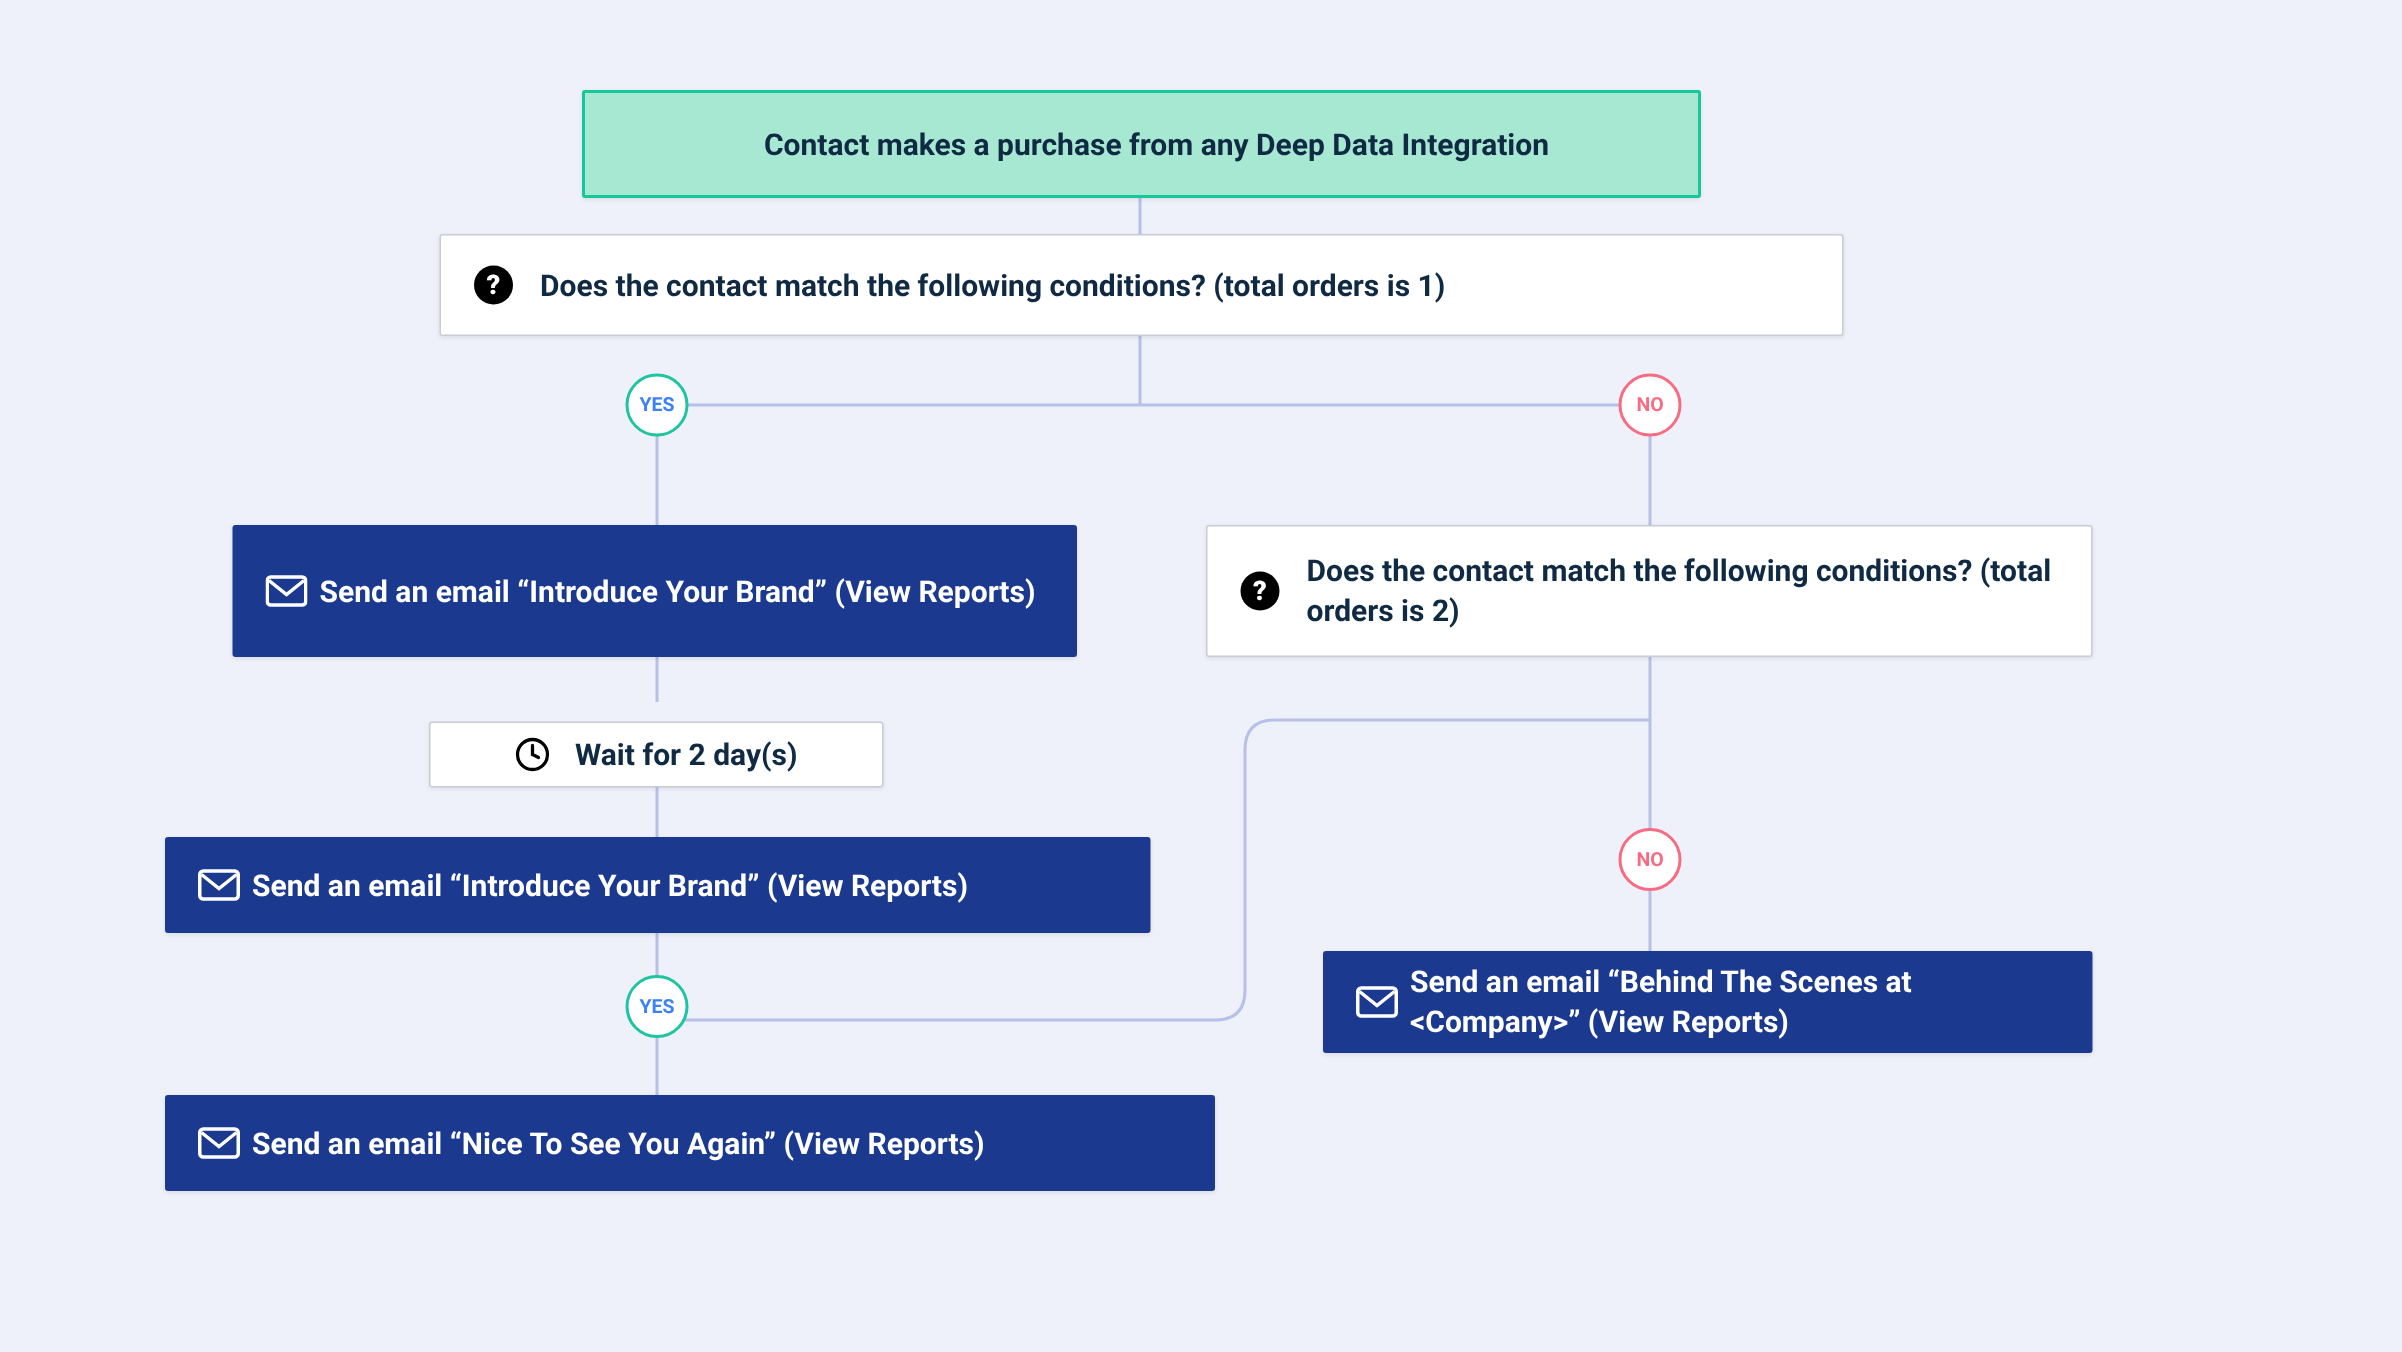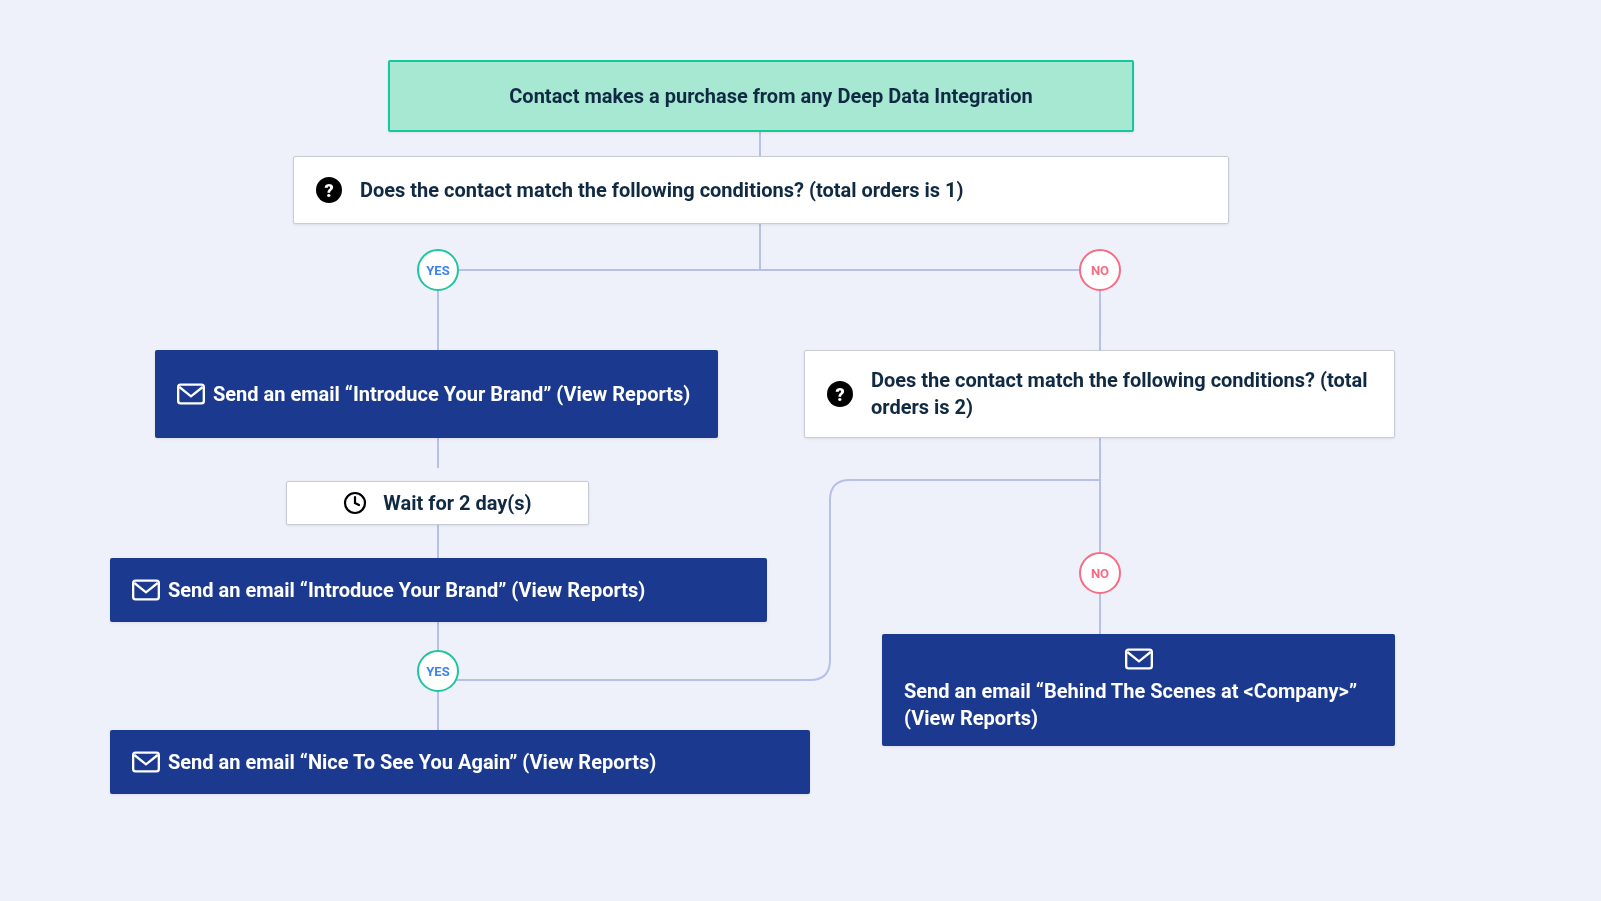--- a/index.html
+++ b/index.html
@@ -198,19 +198,19 @@
 
 <div class="node condition" style="left:804px; top:350px; width:591px; height:88px;">
   <span class="q-icon">?</span>
   <span style="line-height:1.35;">Does the contact match the following conditions? (total orders is 2)</span>
 </div>
 
 <div class="badge badge-no" style="left:1079px; top:552px;">
   <span>NO</span>
 </div>
 
-<div class="node action" style="left:882px; top:634px; width:513px; height:112px;flex-direction:column;">
+<div class="node action" style="left:882px; top:634px; width:513px; height:68px;">
   <svg class="mail-icon" viewBox="0 0 24 18">
     <rect x="1" y="1" width="22" height="16" rx="2" fill="none" stroke="#fff" stroke-width="2"></rect>
     <path d="M2 3 L12 11 L22 3" fill="none" stroke="#fff" stroke-width="2"></path>
   </svg>
   <span>Send an email “Behind The Scenes at &lt;Company&gt;” (View Reports)</span>
 </div>
 
 </body></html>

